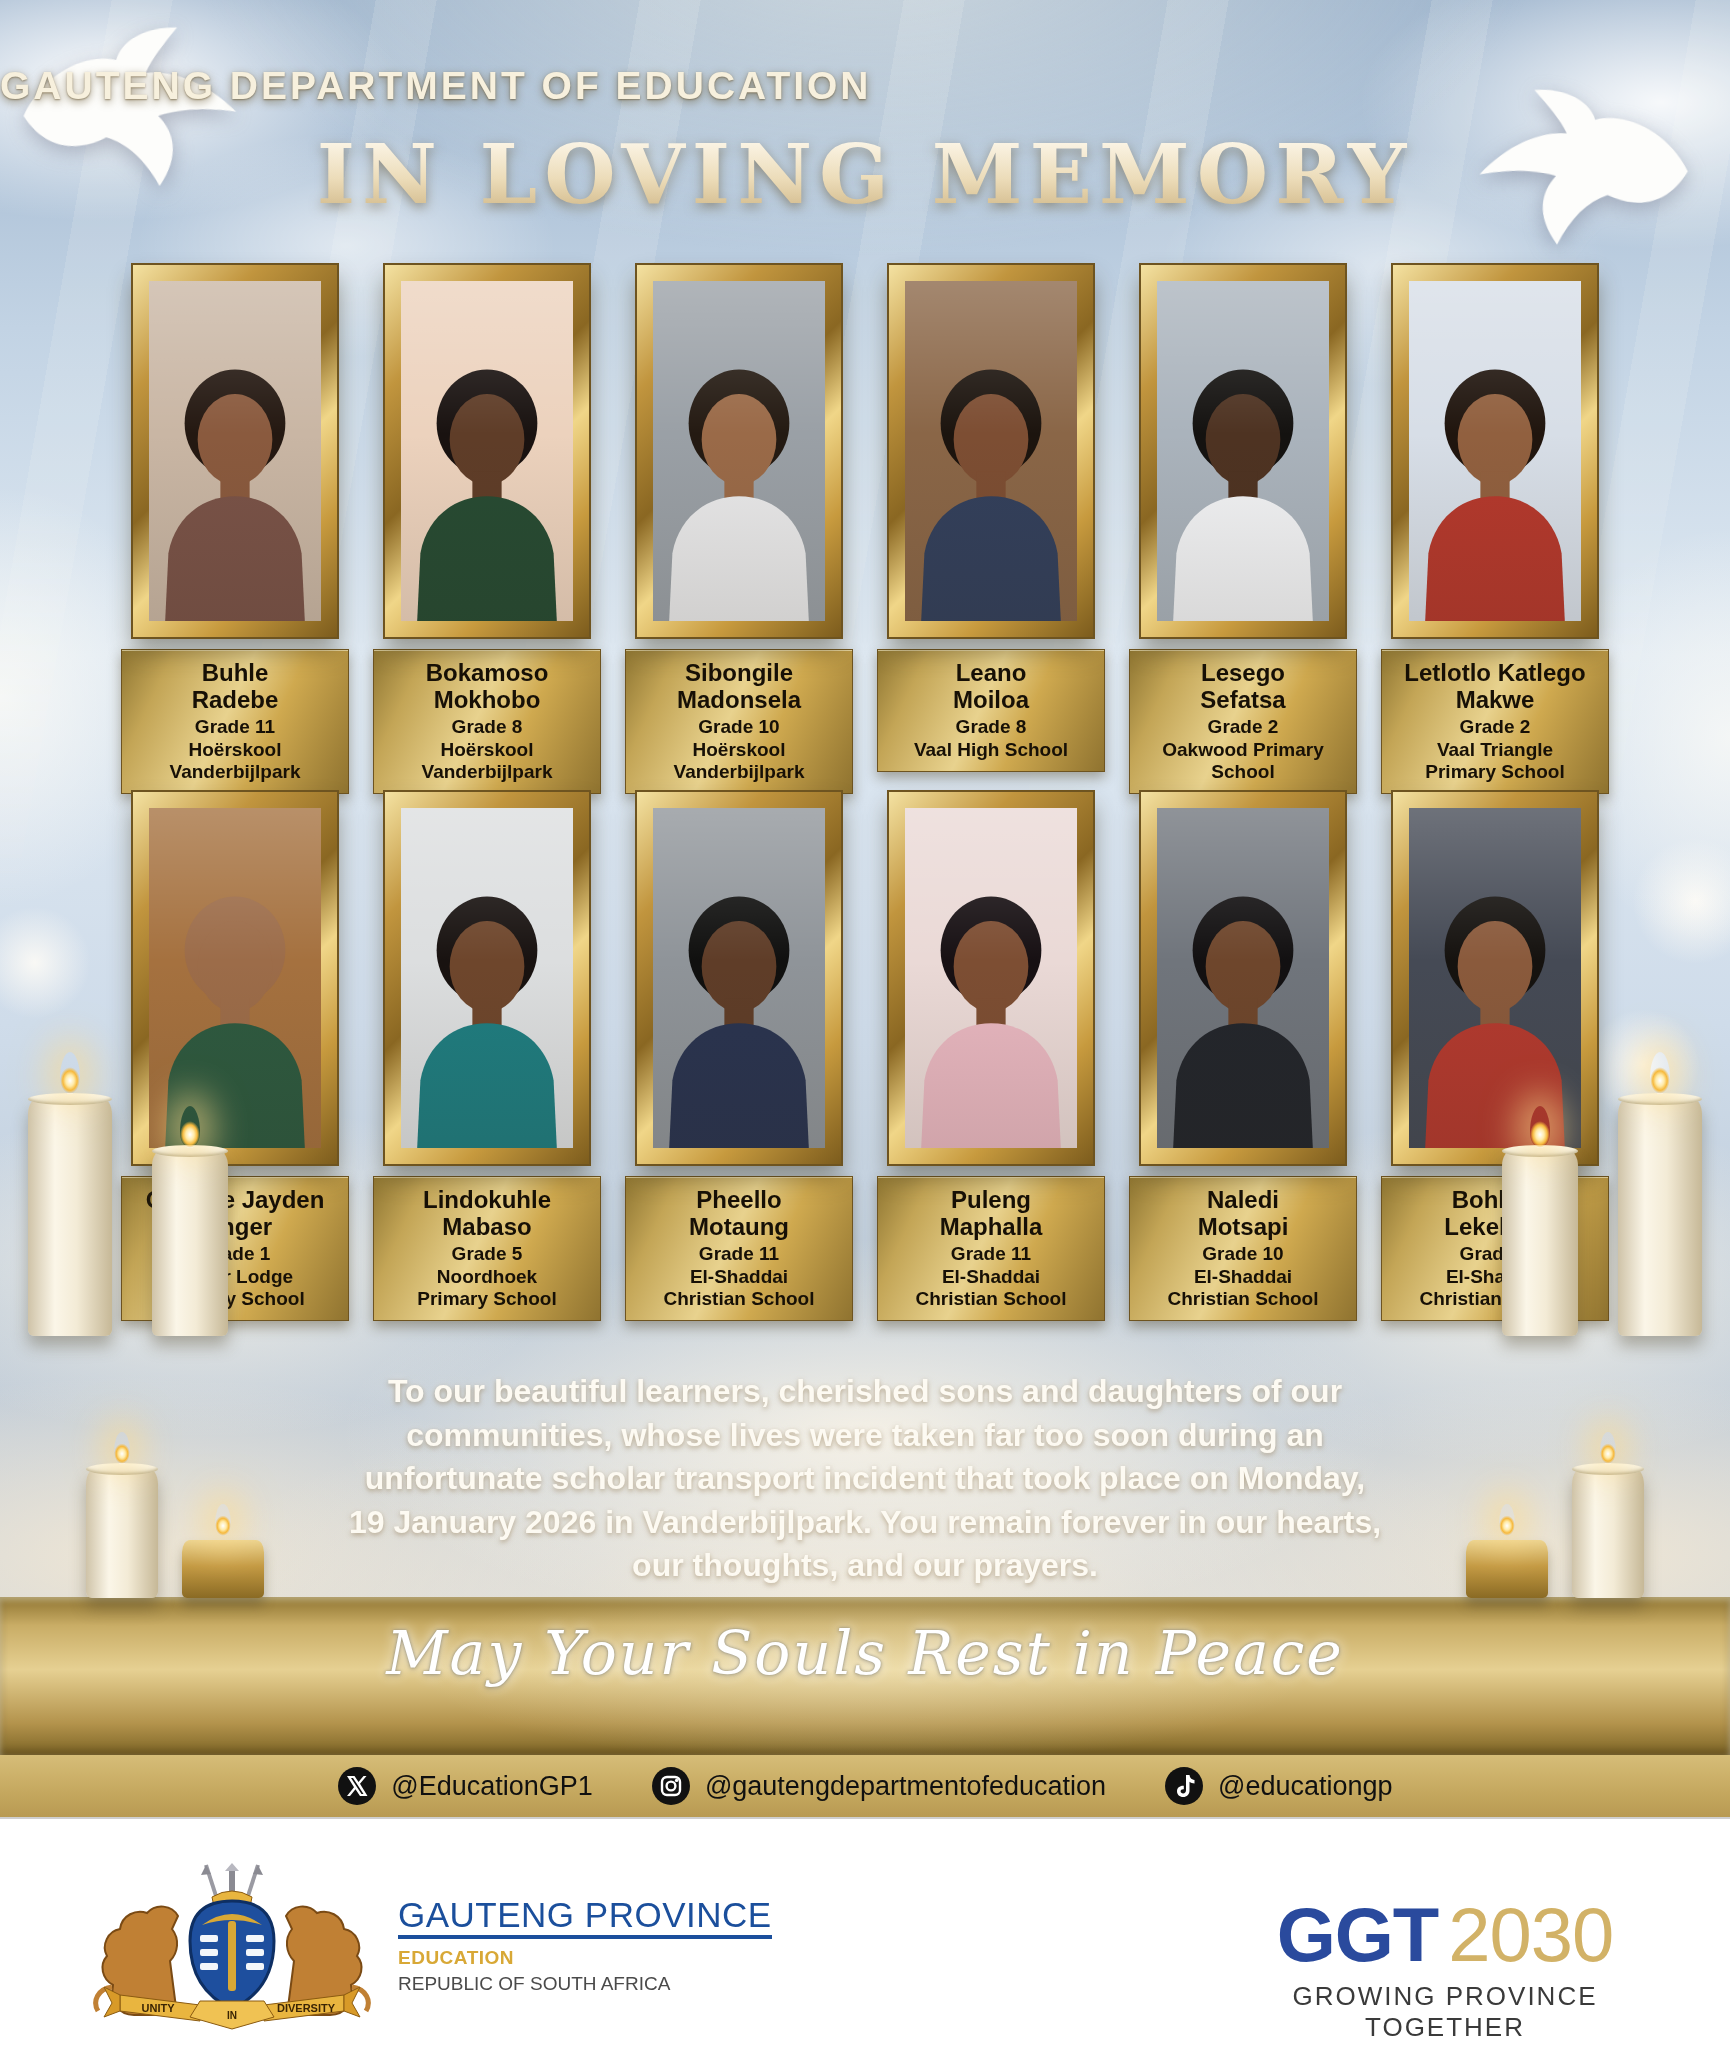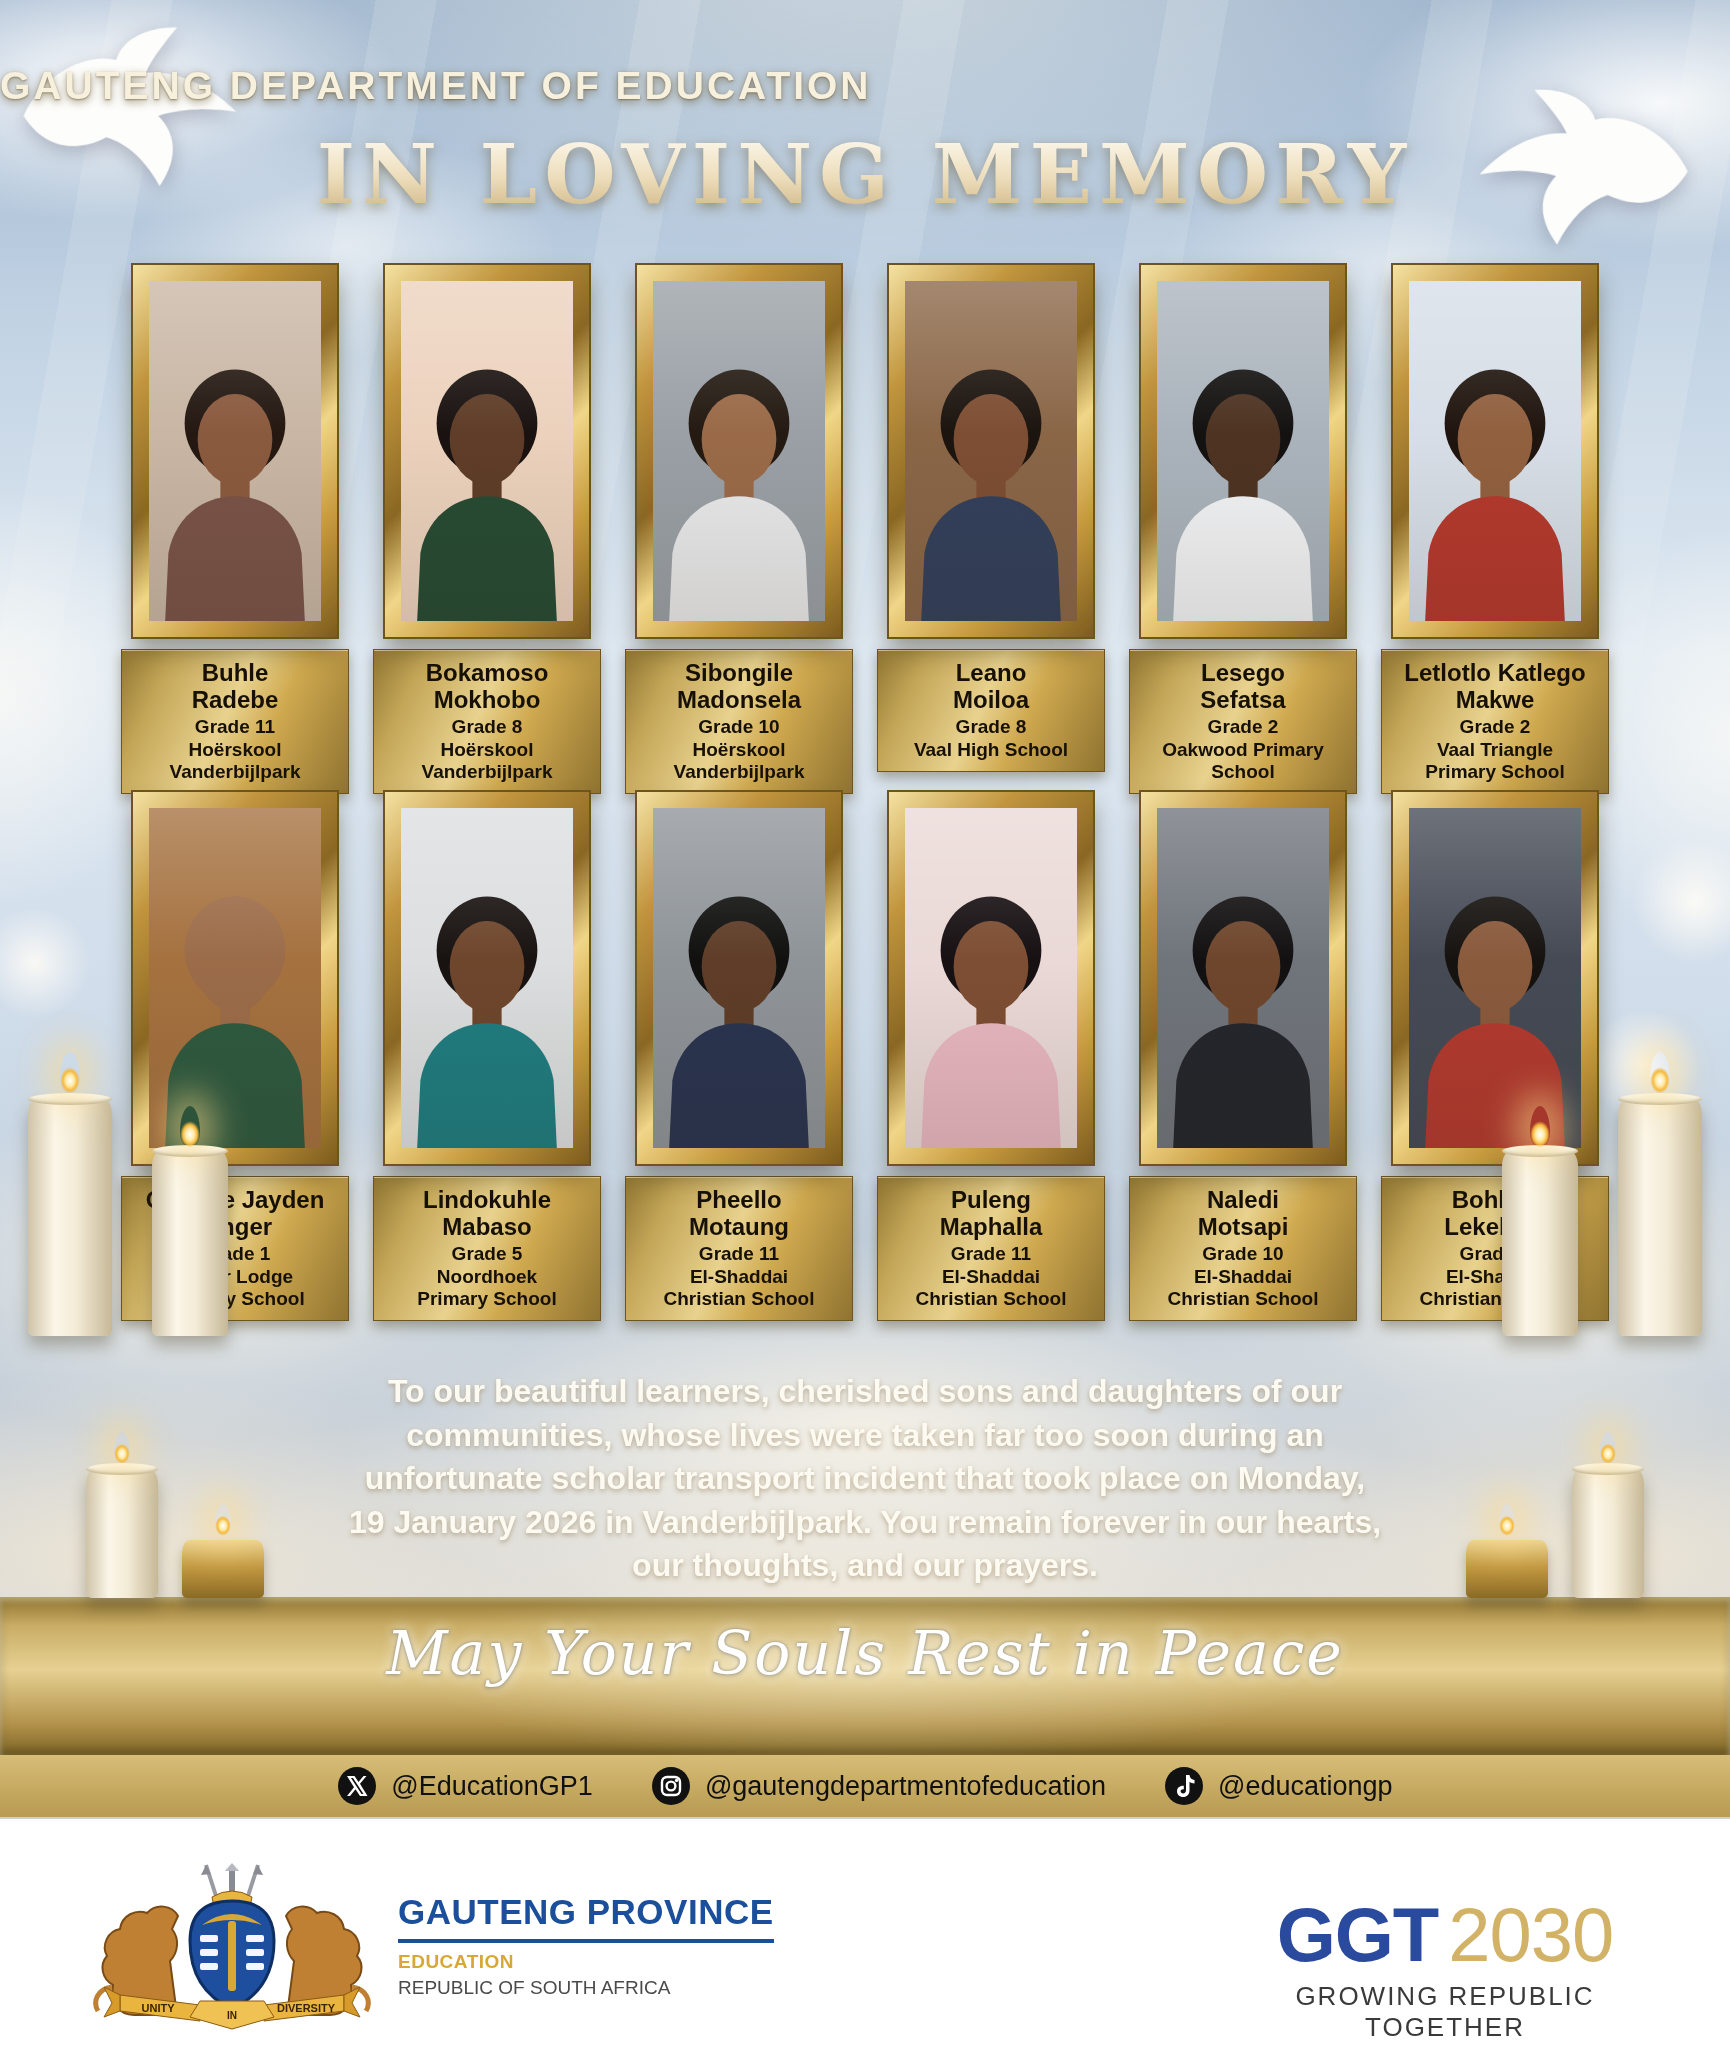--- a/index.html
+++ b/index.html
@@ -96,22 +96,22 @@
     background:linear-gradient(180deg,#d6bd78,#c5a85f 60%,#b89a52);
     display:flex;align-items:center;justify-content:center;gap:58px;z-index:6;}
   .social-item{display:flex;align-items:center;gap:14px;}
   .sicon{width:40px;height:40px;}
   .slabel{font-size:27px;color:#101010;}
   
   .footer{position:absolute;top:1817px;left:0;width:1730px;height:231px;background:#ffffff;
     border-top:2px solid #cfcfcf;z-index:6;}
   .prov-block{position:absolute;left:82px;top:40px;display:flex;align-items:center;}
   .prov-text{margin-left:16px;}
-  .prov-name{display:inline-block;font-size:35px;font-weight:700;color:#1b4f9c;letter-spacing:.5px;
-    border-bottom:4px solid #1b4f9c;padding-bottom:7px;}
+  .prov-name{display:inline-block;font-size:35px;font-weight:400;color:#1b4f9c;letter-spacing:.5px;
+    border-bottom:4px solid #1b4f9c;}
   .prov-dept{font-size:19px;font-weight:700;color:#d8a836;letter-spacing:.5px;margin-top:8px;}
   .prov-country{font-size:19px;color:#4a4a4a;margin-top:4px;}
   .ggt-block{position:absolute;right:55px;top:78px;width:460px;text-align:center;}
   .ggt-line{font-size:76px;font-weight:700;letter-spacing:-1px;line-height:1;}
   .ggt-abbr{color:#2a4a9d;}
   .ggt-year{color:#d2b267;font-weight:400;margin-left:10px;}
   .ggt-slogan{font-size:26px;color:#3a3a3a;letter-spacing:2px;margin-top:8px;}
 </style>
 </head>
 <body>
@@ -462,15 +462,15 @@
     <div class="prov-text">
       <span class="prov-name">GAUTENG PROVINCE</span>
       <div class="prov-dept">EDUCATION</div>
       <div class="prov-country">REPUBLIC OF SOUTH AFRICA</div>
     </div>
   </div>
   <div class="ggt-block">
     <div class="ggt-line">
       <span class="ggt-abbr">GGT</span><span class="ggt-year">2030</span>
     </div>
-    <div class="ggt-slogan">GROWING REPUBLIC TOGETHER</div>
+    <div class="ggt-slogan">GROWING PROVINCE TOGETHER</div>
   </div>
 </div>
 
 </body></html>

